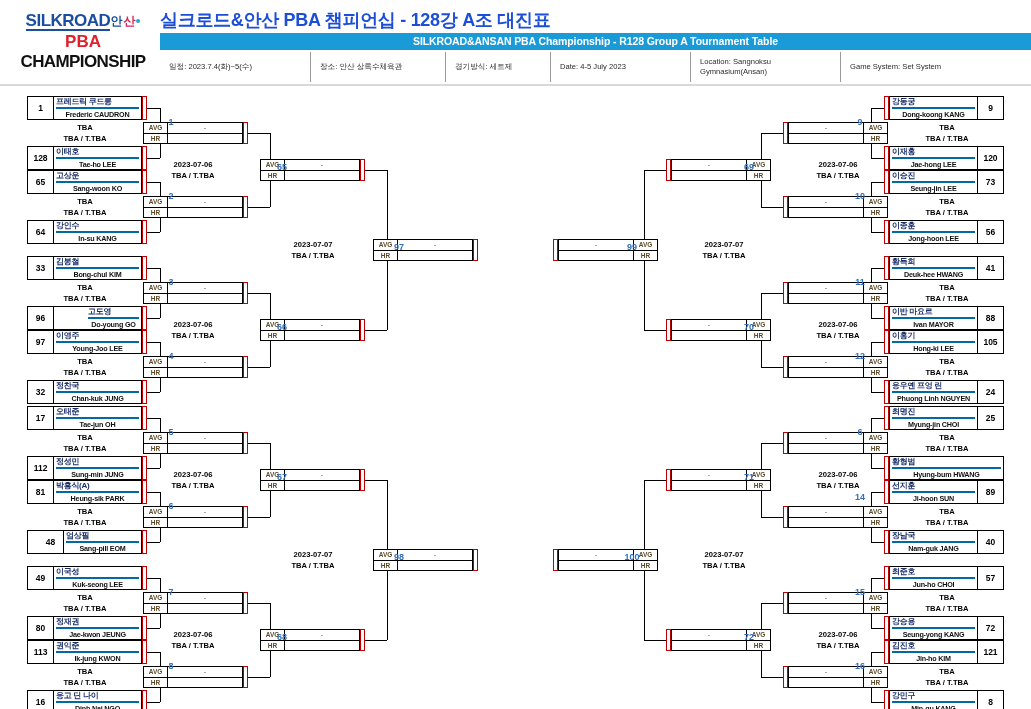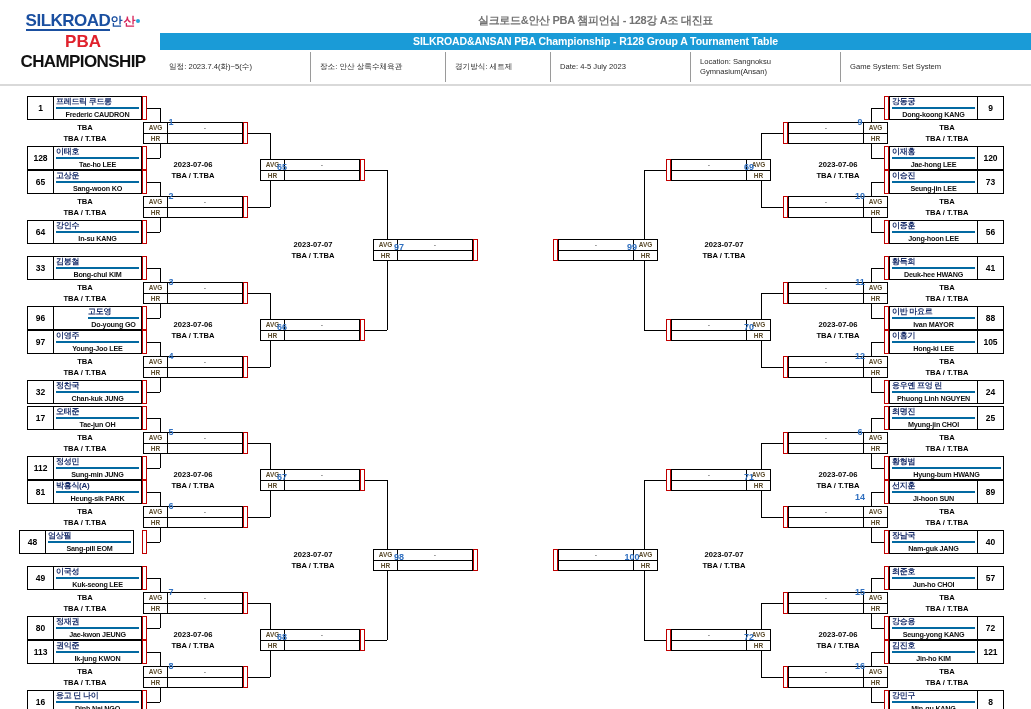--- a/index.html
+++ b/index.html
@@ -20,21 +20,21 @@
   }
   .logo-kr { display:flex; align-items:center; gap:1px; }
   .logo-kr-an { font-size:12px; font-weight:bold; color:#1a4fa0; }
   .logo-kr-san { font-size:12px; font-weight:bold; color:#d6265b; }
   .logo-kr-dot { width:4px; height:4px; border-radius:50%; background:#29a3d8; }
   .logo-pba { font-size:17px; font-weight:bold; color:#e0212c; letter-spacing:0px; line-height:20px; }
   .logo-champ { font-size:17px; font-weight:bold; color:#111; letter-spacing:-0.6px; line-height:19px; }
 
   .title-kr {
     position:absolute; left:160px; top:8px; width:871px; height:24px;
-    text-align:center; font-size:11px; font-weight:bold; color:#737373;
+    font-size:18px; font-weight:bold; color:#1d4ed8;
     line-height:24px; letter-spacing:-0.3px;
   }
   .title-en-bar {
     position:absolute; left:160px; top:33px; width:871px; height:17px;
     background:#1a9bd7; color:#ffffff; text-align:center;
     font-size:10.5px; font-weight:bold; line-height:17px; letter-spacing:-0.1px;
   }
   .info-bar {
     position:absolute; left:160px; top:52px; width:871px; height:30px;
     display:flex; align-items:stretch;
@@ -321,21 +321,21 @@
         <div>TBA / T.TBA</div>
       </div>
       <div class="player" style="left: 27px; top: 392px;">
         <div class="seed">81</div>
         <div class="names">
           <div class="kr">박흥식(A)</div>
           <div class="en">Heung-sik PARK</div>
         </div>
       </div>
       <div class="redbar" style="left: 142px; top: 392px;"></div>
-      <div class="player" style="left: 19px; top: 442px;">
+      <div class="player" style="left: 27px; top: 442px; padding-left: 10px;">
         <div class="seed">48</div>
         <div class="names">
           <div class="kr">엄상필</div>
           <div class="en">Sang-pill EOM</div>
         </div>
       </div>
       <div class="redbar" style="left: 142px; top: 442px;"></div>
       <div class="ln h" style="left: 147px; top: 404px; width: 13px;"></div>
       <div class="ln h" style="left: 147px; top: 454px; width: 13px;"></div>
       <div class="ln v" style="left: 160px; top: 404px; height: 50px;"></div>

